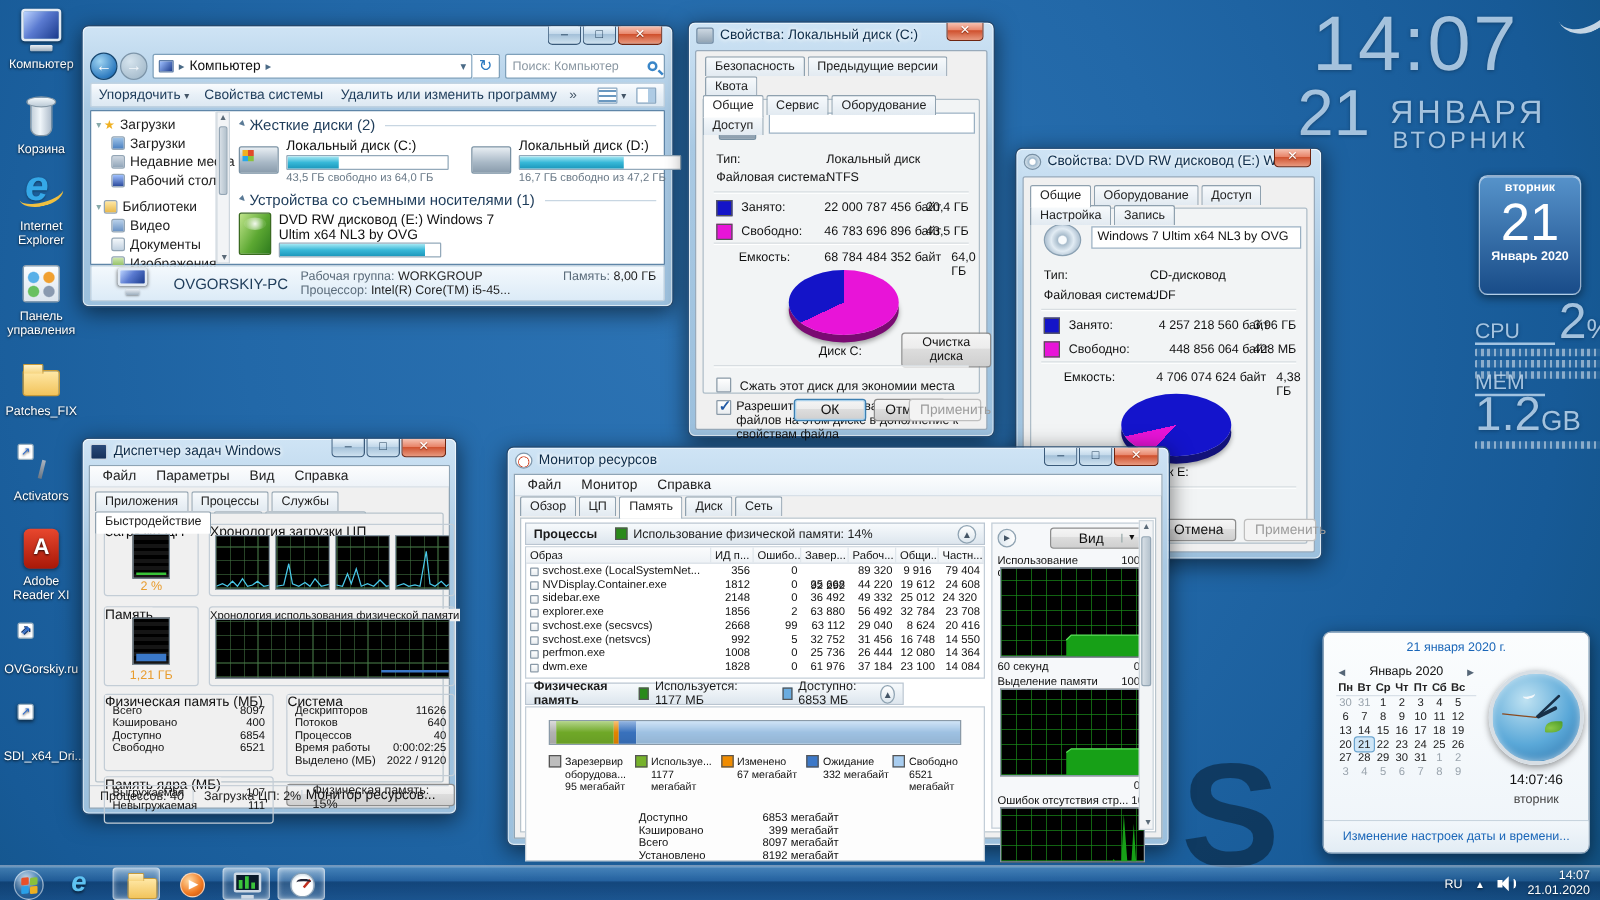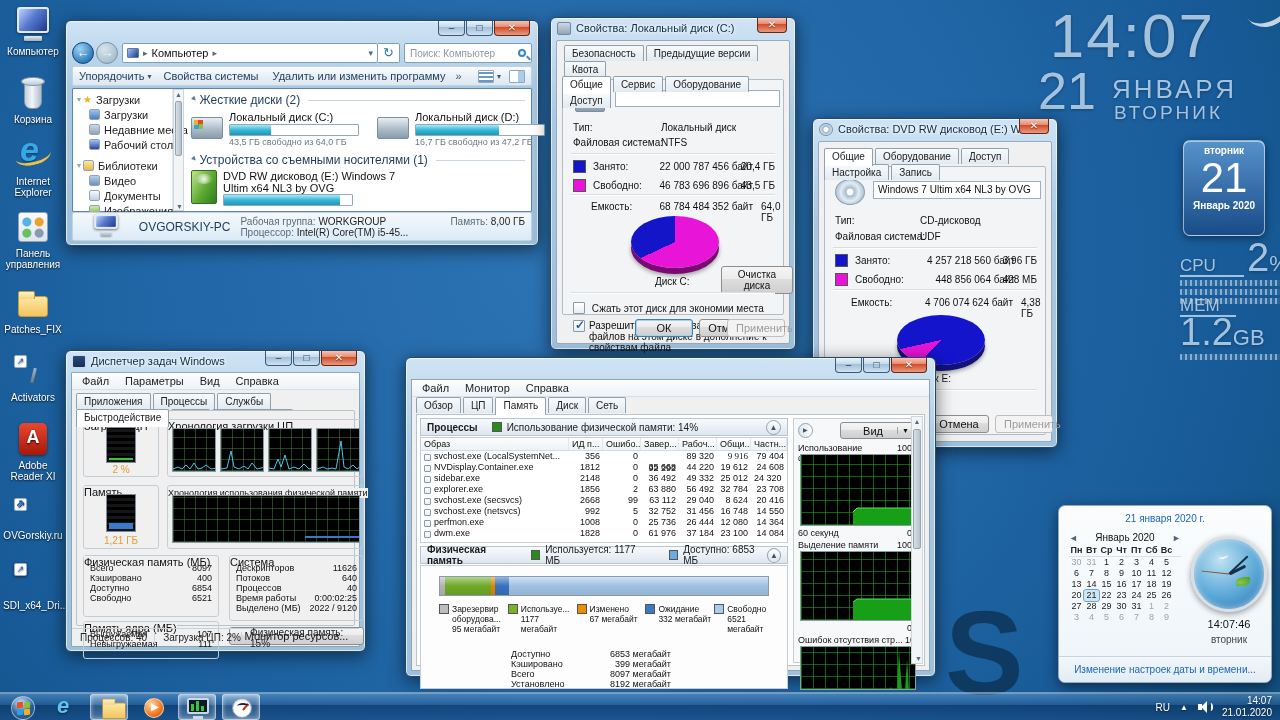--- a/index.html
+++ b/index.html
@@ -553,20 +553,24 @@
     <div class="btn disabled abs" style="right:4px;bottom:6px;width:58px">Применить</div>
   </div>
 </div>
 
 <div class="win" id="resmon" style="left:405px;top:357px;width:531px;height:320px;z-index:30">
   <div class="capbtns">
     <div class="capbtn">–</div>
     <div class="capbtn">□</div>
     <div class="capbtn close">✕</div>
   </div>
+  <div class="titlebar">
+    <span class="tico" style="background:radial-gradient(circle at 50% 60%,#fff 40%,#d04020 45%,#fff 55%);border:1px solid #8098ac;border-radius:50%"></span>
+    <span>Монитор ресурсов</span>
+  </div>
   <div class="abs" style="left:5px;top:21px;right:5px;bottom:5px;background:#f0f0f0;border:1px solid #8ea4b5">
     <div class="menubar">
       <span>Файл</span>
       <span>Монитор</span>
       <span>Справка</span>
     </div>
     <div class="abs" style="left:4px;top:17px;right:4px" id="rm-tabs"><span class="tab">Обзор</span><span class="tab">ЦП</span><span class="tab active">Память</span><span class="tab">Диск</span><span class="tab">Сеть</span></div>
     <div class="abs" style="left:4px;top:34px;right:4px;bottom:4px;background:#fff;border:1px solid #b8c4cc">
 
       <div class="rm-sechdr" style="left:3px;top:3px;width:368px">
@@ -584,21 +588,21 @@
             <span class="rm-cell" style="width: 38px; border-right: 1px solid rgb(224, 230, 236); padding: 0px 3px; text-align: right;">Рабоч...</span>
             <span class="rm-cell" style="width: 34px; border-right: 1px solid rgb(224, 230, 236); padding: 0px 3px; text-align: right;">Общи...</span>
             <span class="rm-cell" style="width: 36px; border-right: 1px solid rgb(224, 230, 236); padding: 0px 3px; text-align: right;">Частн...</span>
           </div>
           <div style="display: flex; height: 11px; line-height: 10px;">
             <span class="rm-cell" style="width: 148px; padding: 0px 3px; text-align: left;"><span class="cb" style="width: 7px; height: 7px; margin-right: 3px;"></span>svchost.exe (LocalSystemNet...</span>
             <span class="rm-cell" style="width: 34px; padding: 0px 3px; text-align: right;">356</span>
             <span class="rm-cell" style="width: 38px; padding: 0px 3px; text-align: right;">0</span>
             <span class="rm-cell" style="width: 38px; padding: 12px 3px; text-align: right;">92 292</span>
             <span class="rm-cell" style="width: 38px; padding: 0px 3px; text-align: right;">89 320</span>
-            <span class="rm-cell" style="width: 34px; padding: 0px 3px; text-align: right; font-family: Liberation Serif, serif;">9 916</span>
+            <span class="rm-cell" style="width: 34px; padding: 0px 3px; text-align: center;">9 916</span>
             <span class="rm-cell" style="width: 36px; padding: 0px 3px; text-align: right;">79 404</span>
           </div>
           <div style="display: flex; height: 11px; line-height: 10px;">
             <span class="rm-cell" style="width: 148px; padding: 0px 3px; text-align: left;"><span class="cb" style="width: 7px; height: 7px; margin-right: 3px;"></span>NVDisplay.Container.exe</span>
             <span class="rm-cell" style="width: 34px; padding: 0px 3px; text-align: right;">1812</span>
             <span class="rm-cell" style="width: 38px; padding: 0px 3px; text-align: right;">0</span>
             <span class="rm-cell" style="width: 38px; padding: 0px 3px; text-align: right;">35 668</span>
             <span class="rm-cell" style="width: 38px; padding: 0px 3px; text-align: right;">44 220</span>
             <span class="rm-cell" style="width: 34px; padding: 0px 3px; text-align: right;">19 612</span>
             <span class="rm-cell" style="width: 36px; padding: 0px 3px; text-align: right;">24 608</span>
@@ -651,21 +655,21 @@
           <div style="display: flex; height: 11px; line-height: 10px;">
             <span class="rm-cell" style="width: 148px; padding: 0px 3px; text-align: left;"><span class="cb" style="width: 7px; height: 7px; margin-right: 3px;"></span>dwm.exe</span>
             <span class="rm-cell" style="width: 34px; padding: 0px 3px; text-align: right;">1828</span>
             <span class="rm-cell" style="width: 38px; padding: 0px 3px; text-align: right;">0</span>
             <span class="rm-cell" style="width: 38px; padding: 0px 3px; text-align: right;">61 976</span>
             <span class="rm-cell" style="width: 38px; padding: 0px 3px; text-align: right;">37 184</span>
             <span class="rm-cell" style="width: 34px; padding: 0px 3px; text-align: right;">23 100</span>
             <span class="rm-cell" style="width: 36px; padding: 0px 3px; text-align: right;">14 084</span>
           </div>
         </div>
-      <div class="rm-sechdr" style="left:3px;top:131px;width:368px">
+      <div class="rm-sechdr" style="left:3px;top:131px;width:303px">
         <b>Физическая память</b>
         <span class="sw" style="width:10px;height:10px;background:#2a8a1a;margin-left:12px"></span>
         <span style="margin-left:5px">Используется: 1177 МБ</span>
         <span class="sw" style="width:10px;height:10px;background:#6aace0;margin-left:22px"></span>
         <span style="margin-left:5px">Доступно: 6853 МБ</span>
         <span class="chevcirc">▲</span>
       </div>
       <div class="abs" style="left:3px;top:150px;width:368px;height:124px;border:1px solid #c3ced8;background:#fdfdfd">
         <div class="abs" style="left:18px;top:10px;right:18px;height:20px;border:1px solid #8a9aa8;display:flex" id="rm-membar">
             <i style="width: 1.5%; background: linear-gradient(rgba(255, 255, 255, 0.45), rgba(0, 0, 0, 0.06) 50%, rgba(0, 0, 0, 0.12)), rgb(189, 189, 189);"></i>

